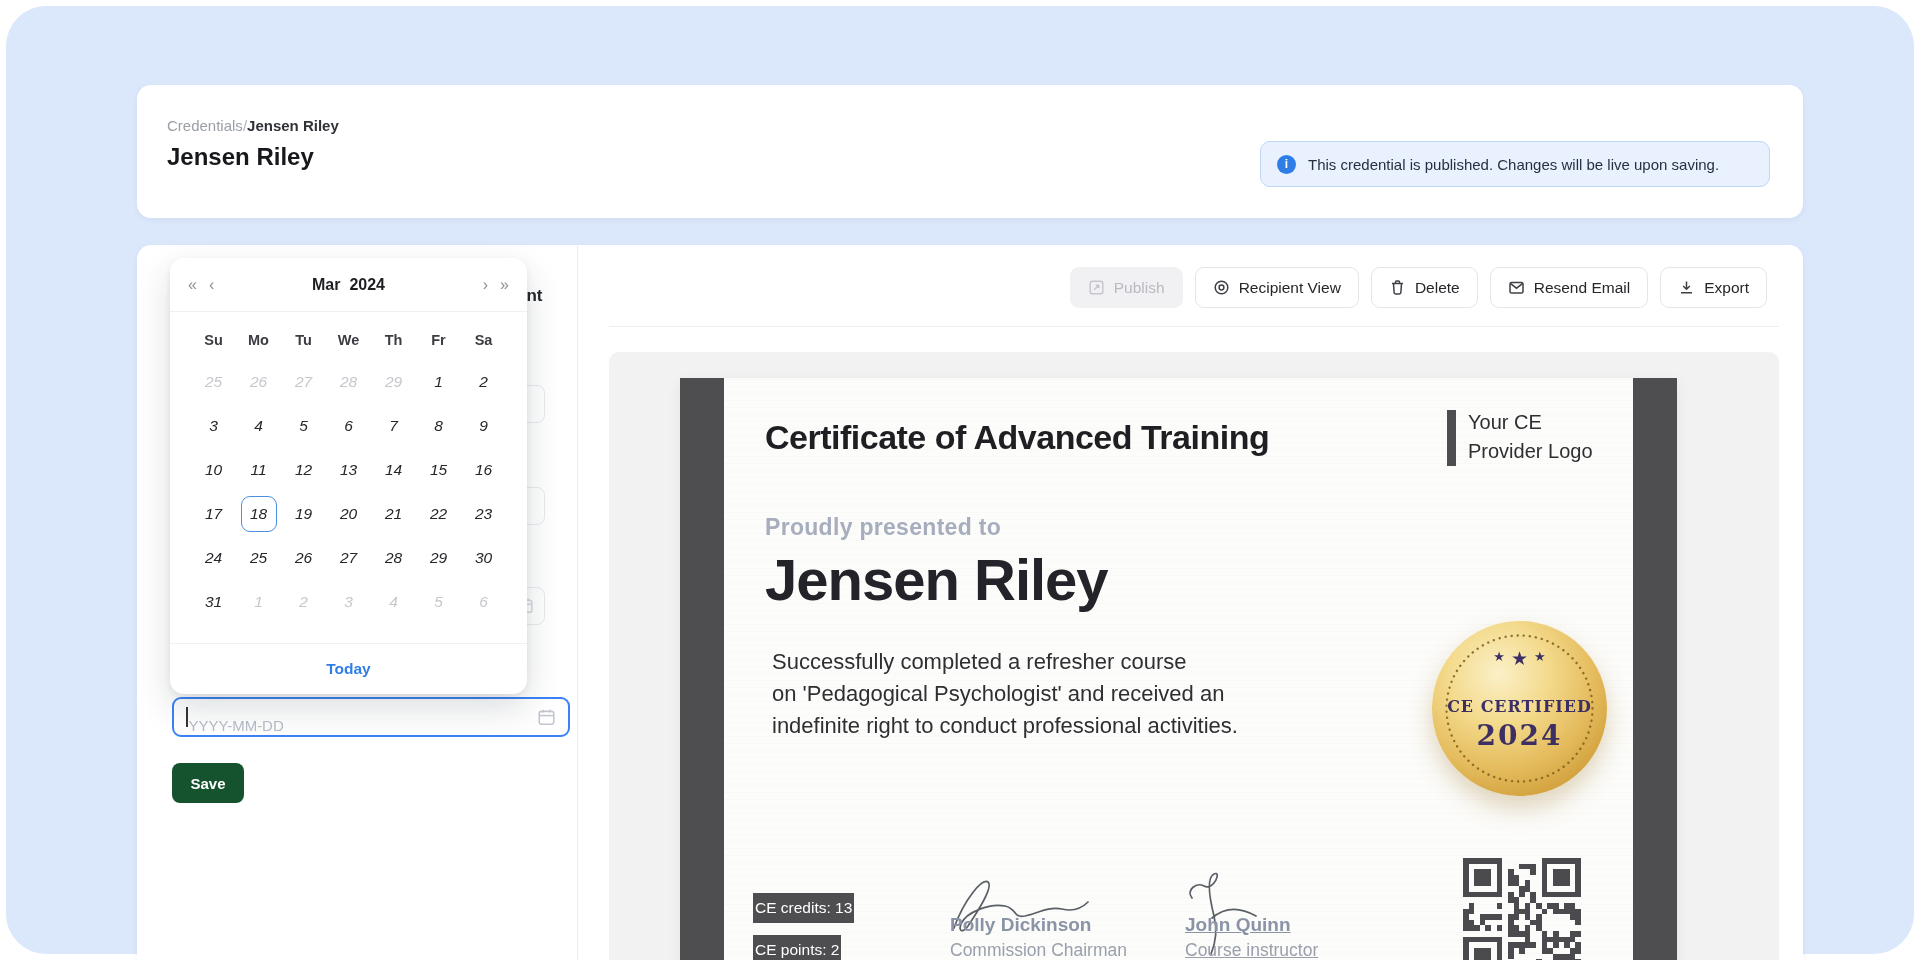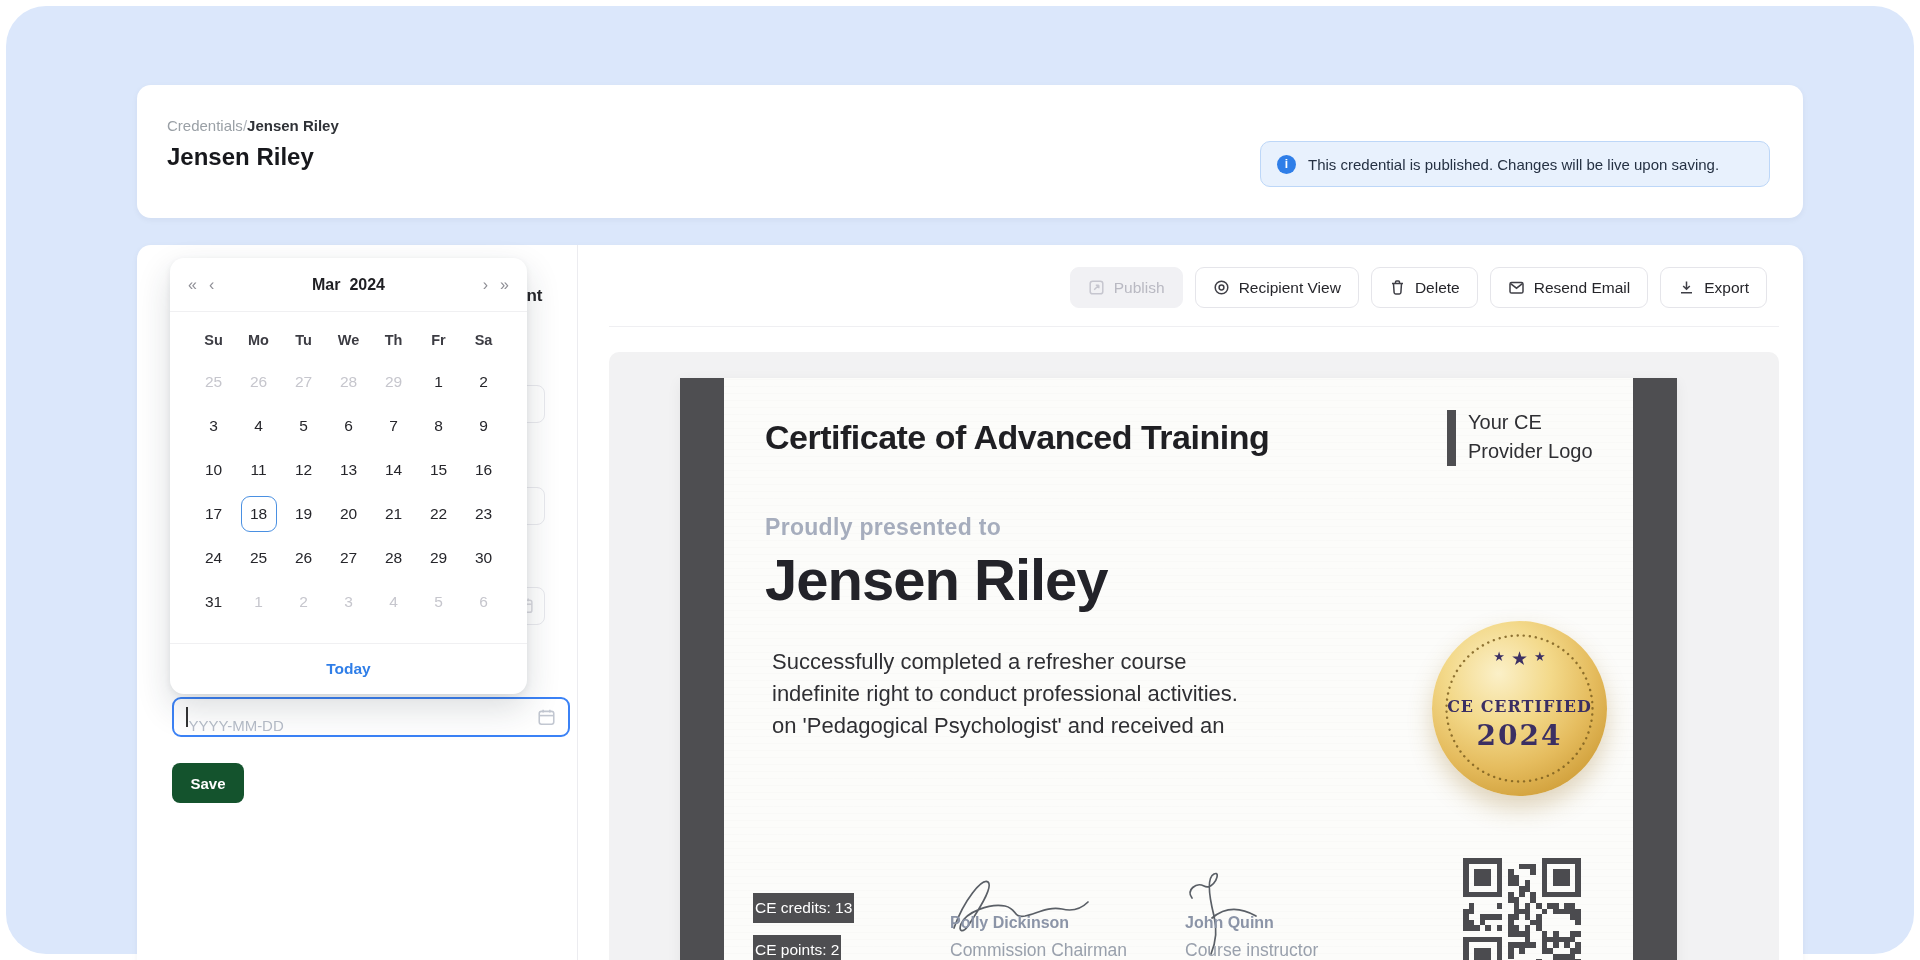--- a/index.html
+++ b/index.html
@@ -63,37 +63,37 @@
   .badge .stars .s1,.badge .stars .s3{font-size:13px;vertical-align:4px;}
   .badge .stars .s2{font-size:19px;margin:0 6px;}
   .badge-line1{position:absolute;top:76px;left:0;right:0;text-align:center;font-family:"DejaVu Serif",serif;font-weight:700;font-size:16px;letter-spacing:1px;color:#3b2f63;}
   .badge-line2{position:absolute;top:98px;left:0;right:0;text-align:center;font-family:"DejaVu Serif",serif;font-weight:700;font-size:28px;letter-spacing:2px;color:#3b2f63;}
 
   
   .chip{position:absolute;left:73px;height:30px;background:#4e4e51;color:#fff;font-size:15.5px;display:flex;align-items:center;padding:0 2px;white-space:nowrap;}
   .chip1{top:515px;} .chip2{top:557px;}
   .sig-svg{position:absolute;}
   .sig-svg path{fill:none;stroke:#5a5f66;stroke-width:1.7;stroke-linecap:round;}
-  .sig-name{position:absolute;top:536px;font-size:16px;font-weight:700;color:#8b94a7;white-space:nowrap;}
+  .sig-name{position:absolute;top:536px;font-size:19px;font-weight:700;color:#8b94a7;white-space:nowrap;}
   .sig-title{position:absolute;top:562px;font-size:17.5px;color:#99a0ac;white-space:nowrap;}
-  .sig1-name,.sig1-title{left:270px;} .sig2-name,.sig2-title{left:505px;}
+  .sig1-name,.sig1-title{left:270px;} .sig2-name,.sig2-title{left:505px;text-decoration:underline;}
   .qr{position:absolute;left:783px;top:480px;width:118px;height:118px;}
 
   
   .cal-popup{position:absolute;left:170px;top:258px;width:357px;height:436px;background:#fff;border-radius:14px;box-shadow:0 14px 34px rgba(31,41,55,.16),0 2px 6px rgba(31,41,55,.08);}
   .cal-header{height:54px;display:flex;align-items:center;padding:0 18px;border-bottom:1px solid #f0f0f2;box-sizing:border-box;}
   .cal-nav{color:#8f8f96;font-size:16px;cursor:pointer;user-select:none;}
   .cal-nav+.cal-nav{margin-left:12px;}
   .cal-title{flex:1;text-align:center;font-size:16px;font-weight:700;color:#1f1f23;}
   .cal-title span{cursor:pointer;}
   .cal-title .yr{margin-left:9px;}
   .cal-weekdays{display:grid;grid-template-columns:repeat(7,45px);padding:0 21px;margin-top:20px;}
   .cal-weekdays .wd{text-align:center;font-size:14.5px;font-weight:600;color:#3c3c43;}
   .cal-grid{display:grid;grid-template-columns:repeat(7,45px);grid-auto-rows:44px;padding:0 21px;margin-top:12px;}
-  .day{display:flex;align-items:center;justify-content:center;font-size:15.5px;font-weight:500;color:#26262b;cursor:pointer;}
+  .day{display:flex;align-items:center;justify-content:center;font-size:15.5px;font-weight:500;color:#26262b;cursor:pointer;font-style:italic;}
   .day span{display:flex;align-items:center;justify-content:center;width:34px;height:34px;border-radius:9px;border:1.5px solid transparent;}
   .day.muted{color:#c6c6cd;}
   .day.selected span{border-color:#4a90e2;}
   .cal-footer{position:absolute;left:0;right:0;bottom:0;height:50px;border-top:1px solid #f0f0f2;display:flex;align-items:center;justify-content:center;}
   .today-link{color:#2f7ee8;font-size:15.5px;font-weight:600;cursor:pointer;}
 
   svg.icn{display:block;}
 </style>
 </head>
 <body>
@@ -204,22 +204,22 @@
           <div class="logo-text">
             <div>Your CE</div>
             <div>Provider Logo</div>
           </div>
 
           <div class="presented">Proudly presented to</div>
           <div class="recipient-name">Jensen Riley</div>
 
           <div class="cert-desc">
             <div>Successfully completed a refresher course</div>
+            <div>on 'Pedagogical Psychologist' and received an</div>
             <div>indefinite right to conduct professional activities.</div>
-            <div>on 'Pedagogical Psychologist' and received an</div>
           </div>
 
 
           <div class="badge">
             <svg class="ring" viewBox="0 0 175 175">
                 <circle cx="87.5" cy="87.5" r="73" fill="none" stroke="#7d5f20" stroke-width="2.4" stroke-dasharray="0.1 6" stroke-linecap="round" opacity="0.85"></circle>
               </svg>
             <div class="stars"><span class="s1">★</span><span class="s2">★</span><span class="s3">★</span></div>
             <div class="badge-line1">CE CERTIFIED</div>
             <div class="badge-line2">2024</div>

